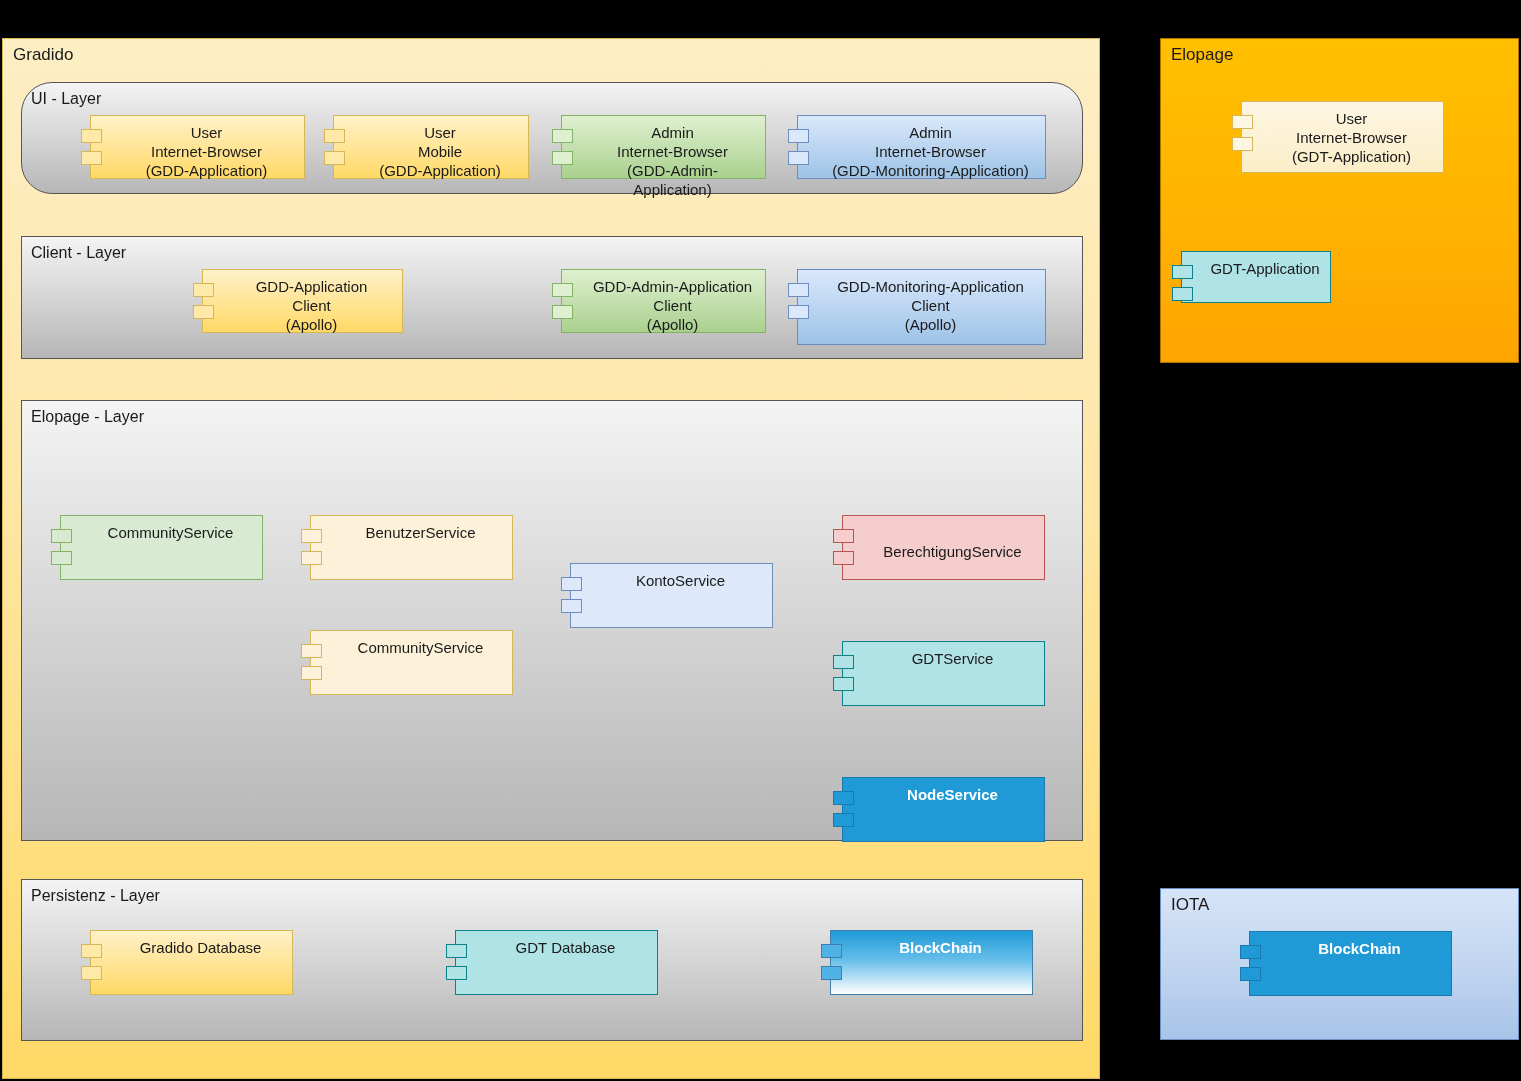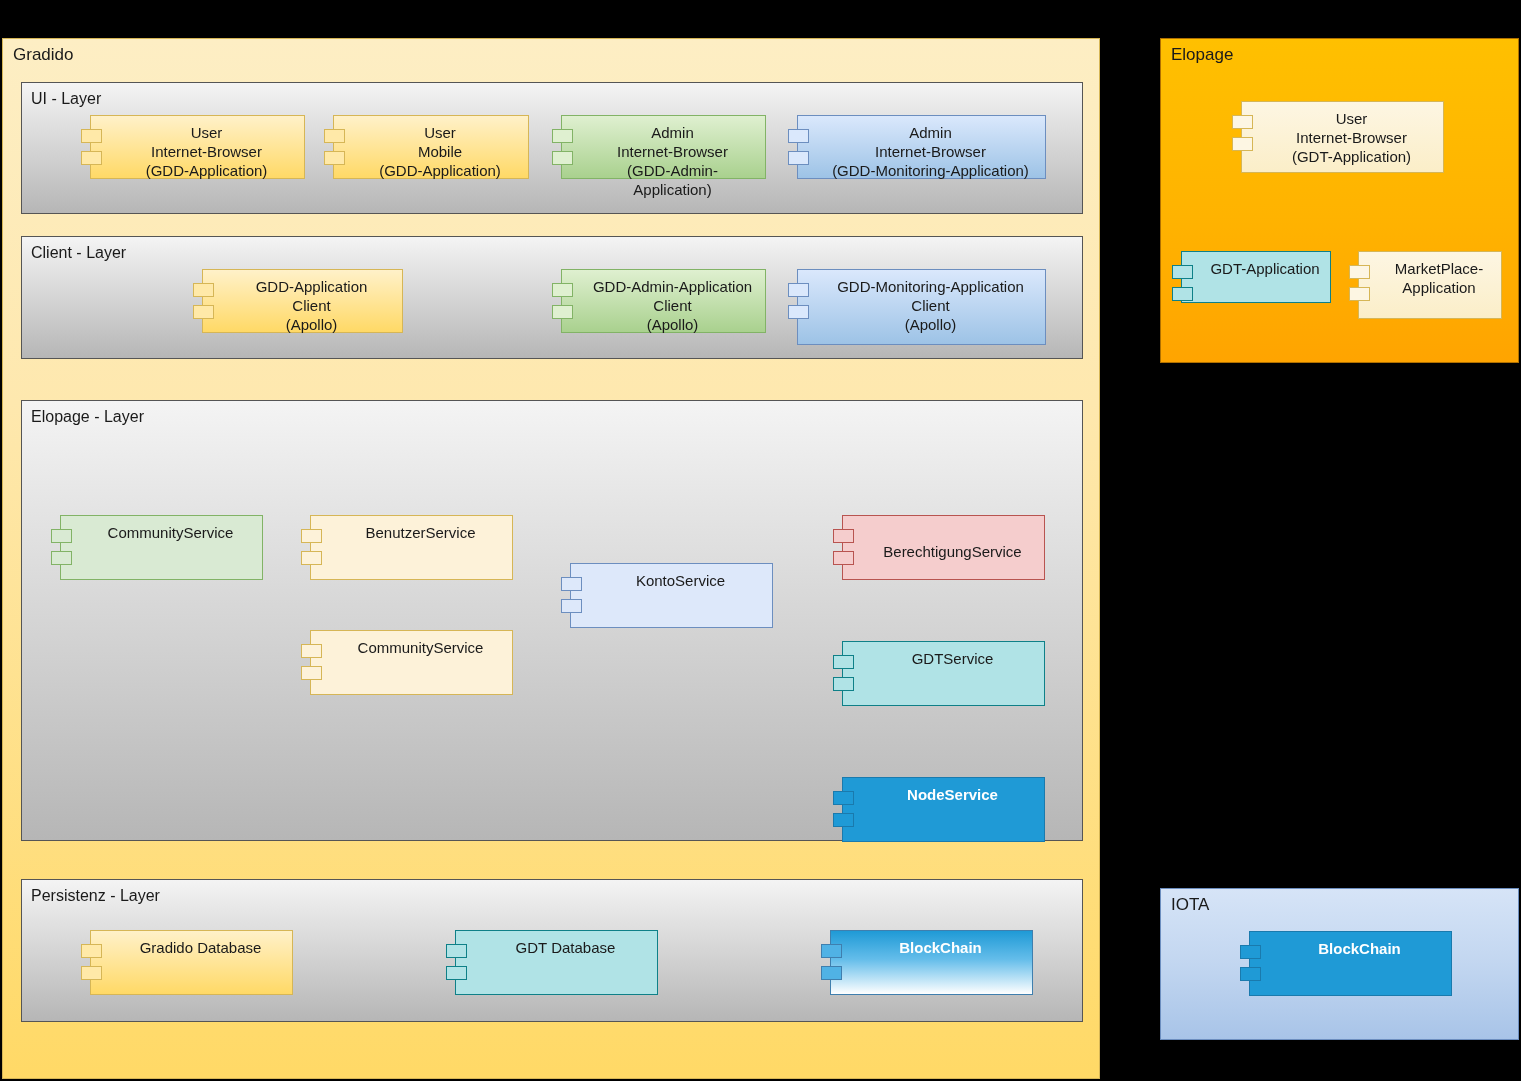--- a/index.html
+++ b/index.html
@@ -152,21 +152,21 @@
   .c-cream .port      { background:#fdf6e3; border-color:#d6b656; }
 </style>
 </head>
 <body>
 
 <div id="canvas">
 
   <div class="package" id="pkg-gradido">
     <div class="pkg-title">Gradido</div>
 
-    <div class="layer" id="layer-ui" style="left:18px; top:43px; width:1062px; height:132px;">
+    <div class="layer" id="layer-ui" style="left:18px; top:43px; width:1062px; height:112px;border-radius:31px;">
       <div class="layer-title">UI - Layer</div>
 
       <div class="component c-amber" style="left:68px; top:32px; width:215px; height:64px;">
         <span class="port p1"></span>
         <span class="port p2"></span>
         <span class="cmp-label">User
 Internet-Browser
 (GDD-Application)</span>
       </div>
 
@@ -262,21 +262,21 @@
         <span class="cmp-label">GDTService</span>
       </div>
 
       <div class="component c-strongblue" style="left:820px; top:376px; width:203px; height:65px;">
         <span class="port p1"></span>
         <span class="port p2"></span>
         <span class="cmp-label">NodeService</span>
       </div>
     </div>
 
-    <div class="layer" id="layer-persist" style="left:18px; top:840px; width:1062px; height:143px;">
+    <div class="layer" id="layer-persist" style="left:18px; top:840px; width:1062px; height:162px;">
       <div class="layer-title">Persistenz - Layer</div>
 
       <div class="component c-amber" style="left:68px; top:50px; width:203px; height:65px;">
         <span class="port p1"></span>
         <span class="port p2"></span>
         <span class="cmp-label">Gradido Database</span>
       </div>
 
       <div class="component c-teal-flat" style="left:433px; top:50px; width:203px; height:65px;">
         <span class="port p1"></span>
@@ -302,26 +302,20 @@
 Internet-Browser
 (GDT-Application)</span>
     </div>
 
     <div class="component c-teal-flat" style="left:20px; top:212px; width:150px; height:52px;">
       <span class="port p1"></span>
       <span class="port p2"></span>
       <span class="cmp-label">GDT-Application</span>
     </div>
 
-    <div class="component c-cream" style="left:197px; top:212px; width:144px; height:68px;">
-      <span class="port p1"></span>
-      <span class="port p2"></span>
-      <span class="cmp-label">MarketPlace-
-Application</span>
-    </div>
   </div>
 
   <div class="package" id="pkg-iota">
     <div class="pkg-title">IOTA</div>
 
     <div class="component c-strongblue" style="left:88px; top:42px; width:203px; height:65px;">
       <span class="port p1"></span>
       <span class="port p2"></span>
       <span class="cmp-label">BlockChain</span>
     </div>

